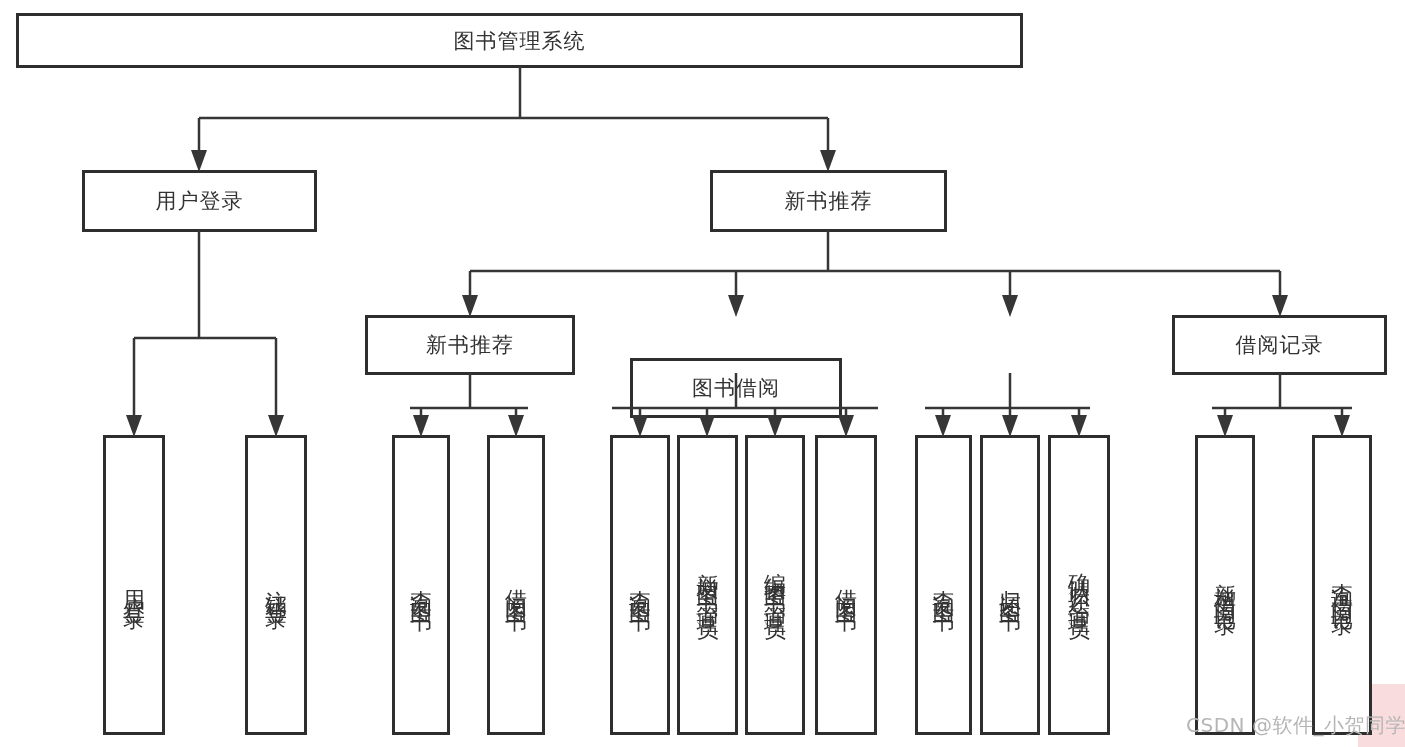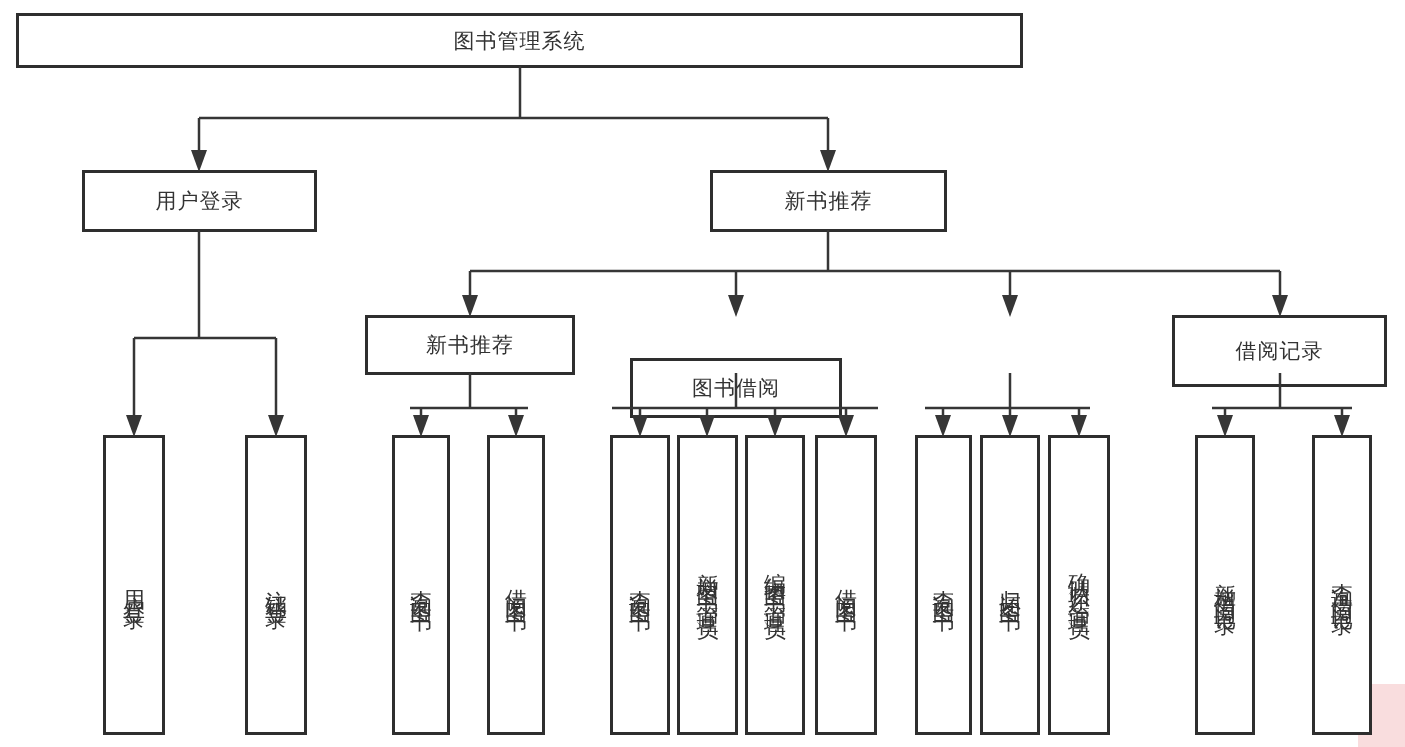--- a/index.html
+++ b/index.html
@@ -101,34 +101,35 @@
     </g>
   </svg>
 
   <div class="box hbox" style="left:16px;top:13px;width:1007px;height:55px;">图书管理系统</div>
 
   <div class="box hbox" style="left:82px;top:170px;width:235px;height:62px;">用户登录</div>
   <div class="box hbox" style="left:710px;top:170px;width:237px;height:62px;">新书推荐</div>
 
   <div class="box hbox" style="left:365px;top:315px;width:210px;height:60px;">新书推荐</div>
   <div class="box hbox" style="left:630px;top:315px;width:212px;height:60px;margin-top:43px;">图书借阅</div>
-  <div class="box hbox" style="left:1172px;top:315px;width:215px;height:72px;">借阅记录</div>
+  <div class="box hbox" style="left:1172px;top:315px;width:215px;height:60px;">借阅记录</div>
 
   <div class="box vbox" style="left:103px;">用户登录</div>
   <div class="box vbox" style="left:245px;">注销登录</div>
 
   <div class="box vbox" style="left:392px;width:58px;">查询图书</div>
   <div class="box vbox" style="left:487px;width:58px;">借阅图书</div>
 
   <div class="box vbox" style="left:610px;width:60px;">查询图书</div>
   <div class="box vbox" style="left:677px;width:61px;">新增图书（管理员）</div>
   <div class="box vbox" style="left:745px;width:60px;">编辑图书（管理员）</div>
   <div class="box vbox" style="left:815px;width:62px;">借阅图书</div>
 
   <div class="box vbox" style="left:915px;width:57px;">查询图书</div>
   <div class="box vbox" style="left:980px;width:60px;">归还图书</div>
   <div class="box vbox" style="left:1048px;width:62px;">确认归还（管理员）</div>
 
   <div class="box vbox" style="left:1195px;width:60px;">新增借阅记录</div>
   <div class="box vbox" style="left:1312px;width:60px;">查询借阅记录</div>
 
+  <div class="wm-text" style="left:1186px;top:712px;">CSDN @软件_小贺同学</div>
 
 </div>
 
 </body></html>

